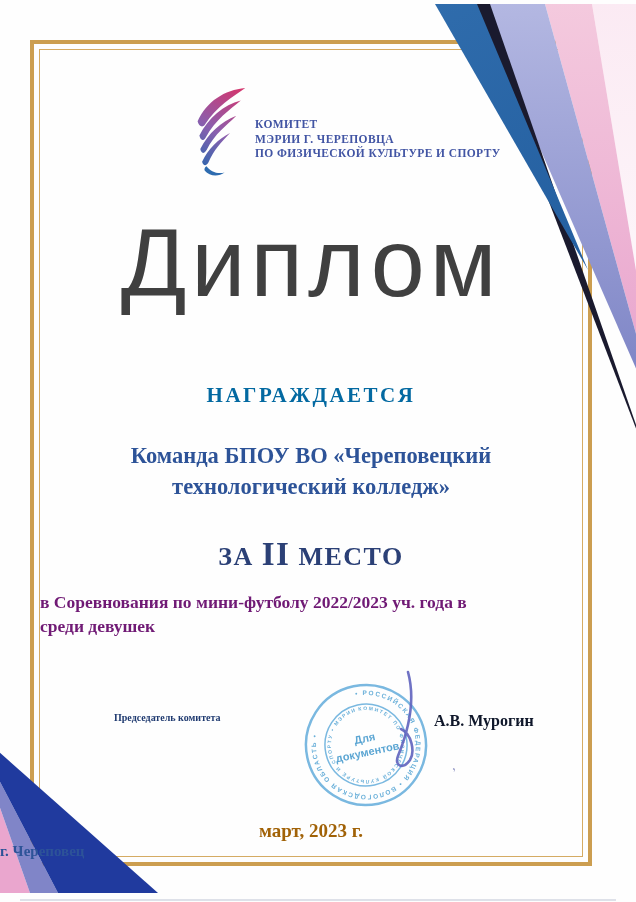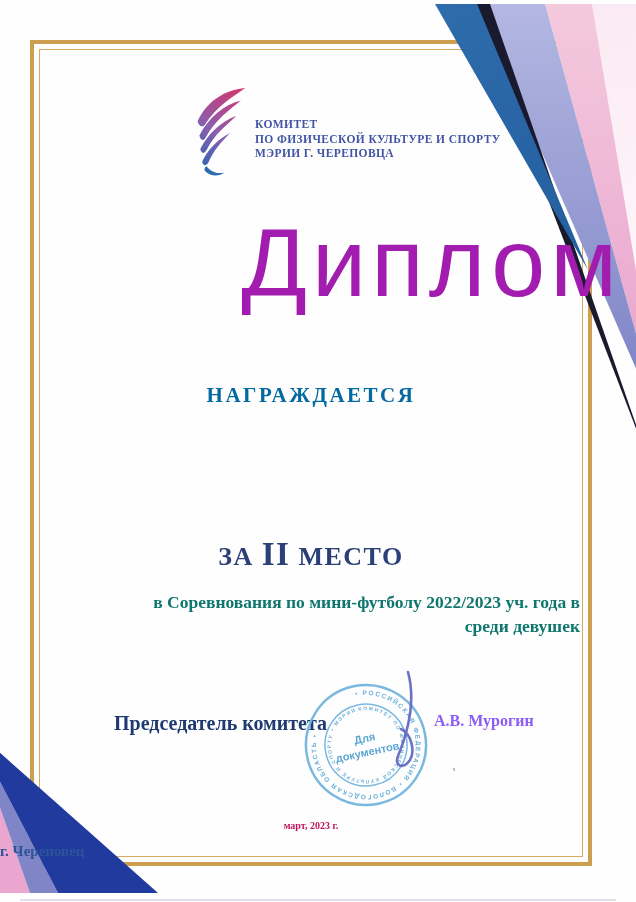--- a/index.html
+++ b/index.html
@@ -18,64 +18,64 @@
   }
   .content{position:absolute;inset:0;z-index:4;}
   .logo-row{position:absolute;left:194px;top:84px;display:flex;}
   .wing{width:54px;height:96px;}
   .committee-text{
     margin-left:7px;margin-top:33px;
     font-size:11.5px;line-height:14.5px;font-weight:700;
     color:#4255a4;letter-spacing:.4px;white-space:nowrap;
   }
   .title{
-    position:absolute;left:0;right:14px;top:213px;text-align:right;
+    position:absolute;left:0;right:14px;top:213px;text-align:center;
     font-family:"Liberation Sans", sans-serif;font-weight:400;
-    font-size:97px;line-height:100px;color:#a21caf;letter-spacing:5px;
+    font-size:97px;line-height:100px;color:#404040;letter-spacing:5px;
   }
   .awarded{
     position:absolute;left:0;right:14px;top:383px;text-align:center;
     font-size:21px;font-weight:700;color:#0369a1;letter-spacing:2.5px;
   }
   .recipient{
     position:absolute;left:0;right:14px;top:440px;text-align:center;
     font-size:22.5px;line-height:31px;font-weight:700;color:#2d5398;
   }
   .place{
     position:absolute;left:0;right:14px;top:536px;text-align:center;
     font-weight:700;color:#2b4076;letter-spacing:1.5px;
   }
   .place .small{font-size:26px;}
   .place .big{font-size:33px;margin-top:38px;}
   .description{
-    position:absolute;left:40px;right:56px;top:591px;text-align:right;
-    font-size:17.5px;line-height:23.5px;font-weight:700;color:#0f766e;
+    position:absolute;left:40px;right:56px;top:591px;text-align:left;
+    font-size:17.5px;line-height:23.5px;font-weight:700;color:#701a75;
   }
   .chairman-label{
     position:absolute;left:114px;top:712px;
-    font-size:20px;font-weight:700;color:#1f3a70;
+    font-size:10px;font-weight:700;color:#1f3a70;
   }
   .chairman-name{
     position:absolute;left:434px;top:712px;
-    font-size:16px;font-weight:700;color:#8b5cf6;
+    font-size:16px;font-weight:700;color:#0f172a;
   }
   .stamp{
     position:absolute;left:303px;top:682px;width:126px;height:126px;
     transform:rotate(-12deg);opacity:.92;
   }
   .stamp-ring-text{fill:#5da9d6;letter-spacing:1.5px;font-weight:700;}
   .stamp-center{fill:#4f9fd0;font-weight:700;}
   .signature-svg{position:absolute;left:372px;top:666px;width:56px;height:118px;}
   .flick{
     position:absolute;left:450px;top:758px;font-size:13px;color:#6a6fb0;
     transform:rotate(-25deg);opacity:.8;
   }
   .issue-date{
     position:absolute;left:0;right:14px;top:820px;text-align:center;
-    font-size:10px;font-weight:700;color:#be185d;
+    font-size:19px;font-weight:700;color:#a16207;
   }
   .issue-city{
     position:absolute;left:0;right:14px;top:843px;
     font-size:15px;font-weight:700;color:#2d5398;
   }
   .scan-edge{
     position:absolute;left:20px;right:20px;bottom:1px;height:2px;
     background:#ccd1dd;opacity:.65;z-index:1;
   }
 </style>
@@ -136,29 +136,33 @@
           </linearGradient>
         </defs>
         <path d="M4,38 C14,16 34,3 57,1 C44,10 24,22 12,42 C9,46 5,43 4,38 Z" fill="url(#wingGrad)"></path>
         <path d="M6,54 C16,34 33,20 52,15 C40,25 24,36 13,56 C10,61 7,59 6,54 Z" fill="url(#wingGrad)"></path>
         <path d="M7,69 C16,51 30,39 47,32 C36,43 23,52 14,70 C11,75 8,74 7,69 Z" fill="url(#wingGrad)"></path>
         <path d="M9,83 C16,68 27,58 40,51 C31,61 22,69 16,84 C13,89 10,87 9,83 Z" fill="url(#wingGrad)"></path>
         <path d="M14,88 C18,94 26,97 34,95 C27,100 17,99 12,93 C11,91 12,89 14,88 Z" fill="#2e6cb0"></path>
       </svg>
       <div class="committee-text">
         <div>КОМИТЕТ</div>
+        <div>МЭРИИ Г. ЧЕРЕПОВЦА</div>
         <div>ПО ФИЗИЧЕСКОЙ КУЛЬТУРЕ И СПОРТУ</div>
-        <div>МЭРИИ Г. ЧЕРЕПОВЦА</div>
       </div>
     </div>
 
     <div class="title">Диплом</div>
 
     <div class="awarded">НАГРАЖДАЕТСЯ</div>
 
+    <div class="recipient">
+      <div>Команда БПОУ ВО «Череповецкий</div>
+      <div>технологический колледж»</div>
+    </div>
 
     <div class="place">
       <span class="small">ЗА </span><span class="big">II</span><span class="small"> МЕСТО</span>
     </div>
 
     <div class="description">
       <div>в Соревнования по мини-футболу 2022/2023 уч. года в</div>
       <div>среди девушек</div>
     </div>
 

